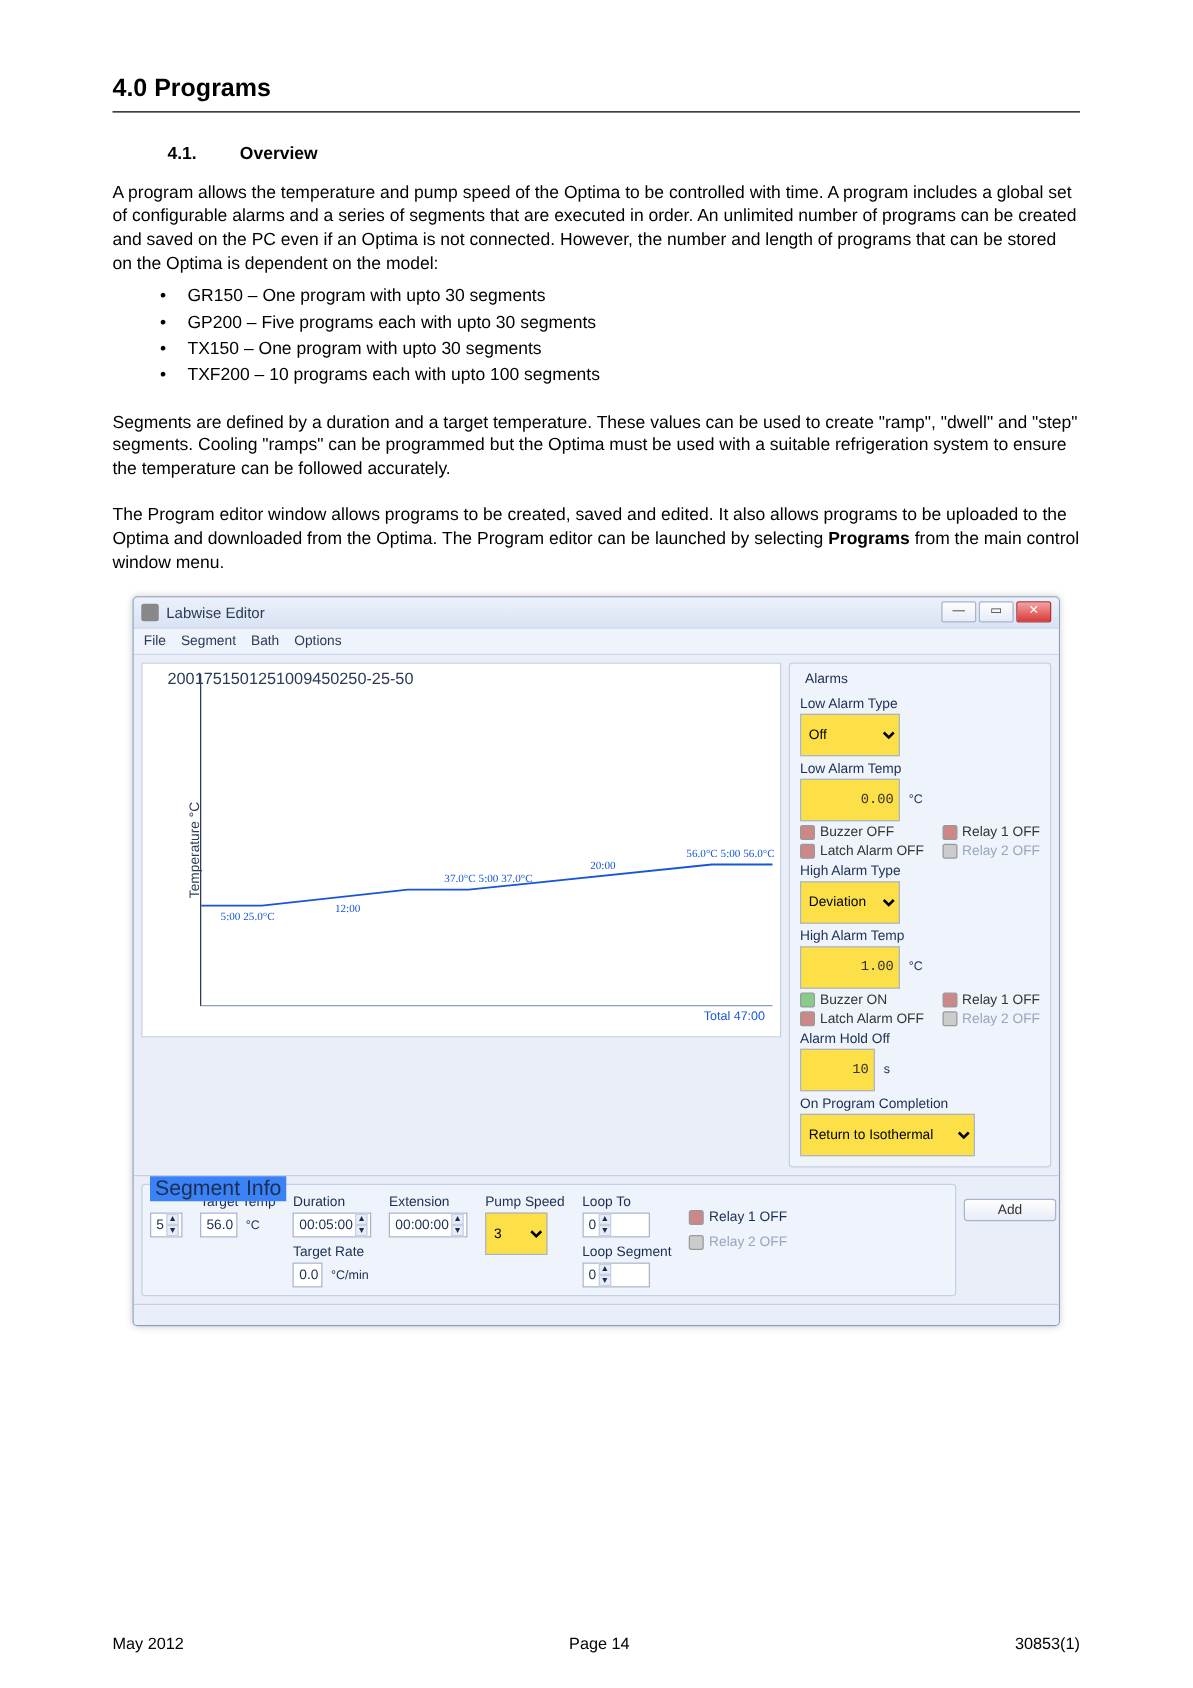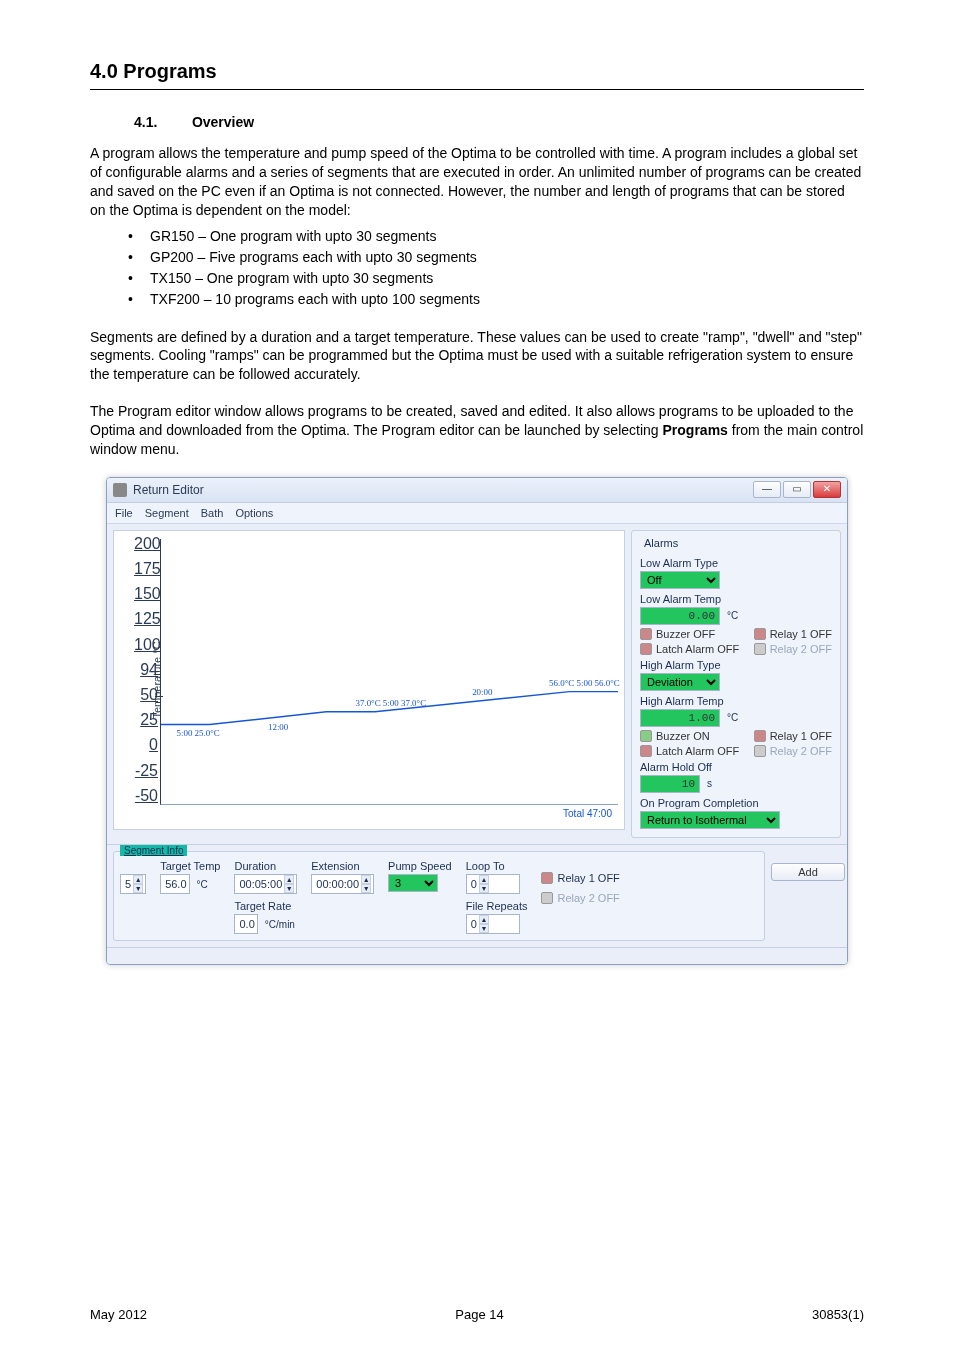--- a/index.html
+++ b/index.html
@@ -140,26 +140,25 @@
     font-size: 11px;
     color: #2b3b55;
   }
   .ticks {
     position: absolute;
     left: 20px;
     top: 4px;
     bottom: 24px;
     width: 24px;
     display: flex;
-    flex-direction: column;
+    flex-direction: row;
     justify-content: space-between;
     text-align: right;
-    font-size: 16px;
+    font-size: 13px;
     color: #2b3b55;
-    text-decoration: underline;
   }
   .plot {
     position: absolute;
     left: 46px; right: 6px; top: 8px; bottom: 24px;
     border-left: 1px solid #2b3b55;
     border-bottom: 1px solid #8aa0c0;
   }
   .total-lbl {
     position: absolute;
     right: 12px;
@@ -184,23 +183,23 @@
     color: #1b2e52;
     margin: -12px 0 4px 0;
     background: #eef3fc;
     display: inline-block;
     padding: 0 4px;
   }
   .lbl { font-size: 11px; color: #1b2e52; margin: 4px 0 2px; }
   select.sm, .num-box {
     font-size: 11px;
     width: 80px;
-    height: 18px;
+    height: 34px;
     border: 1px solid #a8b5cc;
-    background: #22c55e;
+    background: #fde047;
     padding: 0 2px;
     box-sizing: border-box;
   }
   .num-box { text-align: right; display: inline-flex; align-items: center; justify-content: flex-end; padding-right: 4px; font-family: "Courier New", monospace; }
   .unit { font-size: 10px; color: #1b2e52; margin-left: 4px; }
   .row { display: flex; align-items: center; gap: 4px; margin: 3px 0; font-size: 11px; }
   .led { width: 10px; height: 10px; border: 1px solid #999; background: #c88; border-radius: 2px; }
   .led.green { background: #8c8; }
   .led.grey { background: #ccc; }
   .spacer { flex: 1; }
@@ -227,25 +226,24 @@
     border: 1px solid #c6d0e3;
     border-radius: 3px;
     background: #eef3fc;
     padding: 8px 6px 6px 6px;
     position: relative;
     flex: 1;
   }
   .seg-legend {
     position: absolute;
     top: -7px; left: 6px;
-    background: #14b8a6;
+    background: #3b82f6;
     padding: 0 4px;
-    font-size: 10px;
+    font-size: 17px;
     color: #1b2e52;
-    text-decoration: underline;
   }
   .seg-row { display: flex; gap: 14px; align-items: flex-start; }
   .seg-col { display: flex; flex-direction: column; gap: 2px; font-size: 11px; color:#1b2e52; }
   .spin {
     display: inline-flex; align-items: center;
     height: 18px;
     border: 1px solid #a8b5cc;
     background: #fff;
     font-size: 11px;
     padding: 0 2px 0 4px;
@@ -300,21 +298,21 @@
 
 
   <p class="body" style="margin-bottom:18px">
     <span>The Program editor window allows programs to be created, saved and edited.  It also allows programs to be uploaded to the Optima and downloaded from the Optima.  The Program editor can be launched by selecting </span><b>Programs</b><span> from the main control window menu.</span>
   </p>
 
   <div class="screenshot-wrap">
     <div class="win">
       <div class="titlebar">
         <div class="ico"></div>
-        <div class="title">Return Editor</div>
+        <div class="title">Labwise Editor</div>
         <div class="win-btns">
           <div class="win-btn">—</div>
           <div class="win-btn">▭</div>
           <div class="win-btn close">✕</div>
         </div>
       </div>
       <div class="menubar">
         <span>File</span>
         <span>Segment</span>
         <span>Bath</span>
@@ -471,21 +469,21 @@
             </div>
             <div class="seg-col">
               <span>Loop To</span>
               <span class="spin" style="width:46px">
                 <span>0</span>
                 <span class="sp">
                     <span>▲</span>
                     <span>▼</span>
                   </span>
               </span>
-              <span style="margin-top:4px">File Repeats</span>
+              <span style="margin-top:4px">Loop Segment</span>
               <span class="spin" style="width:46px">
                 <span>0</span>
                 <span class="sp">
                     <span>▲</span>
                     <span>▼</span>
                   </span>
               </span>
             </div>
             <div class="seg-col">
               <div class="row" style="margin-top:12px">

